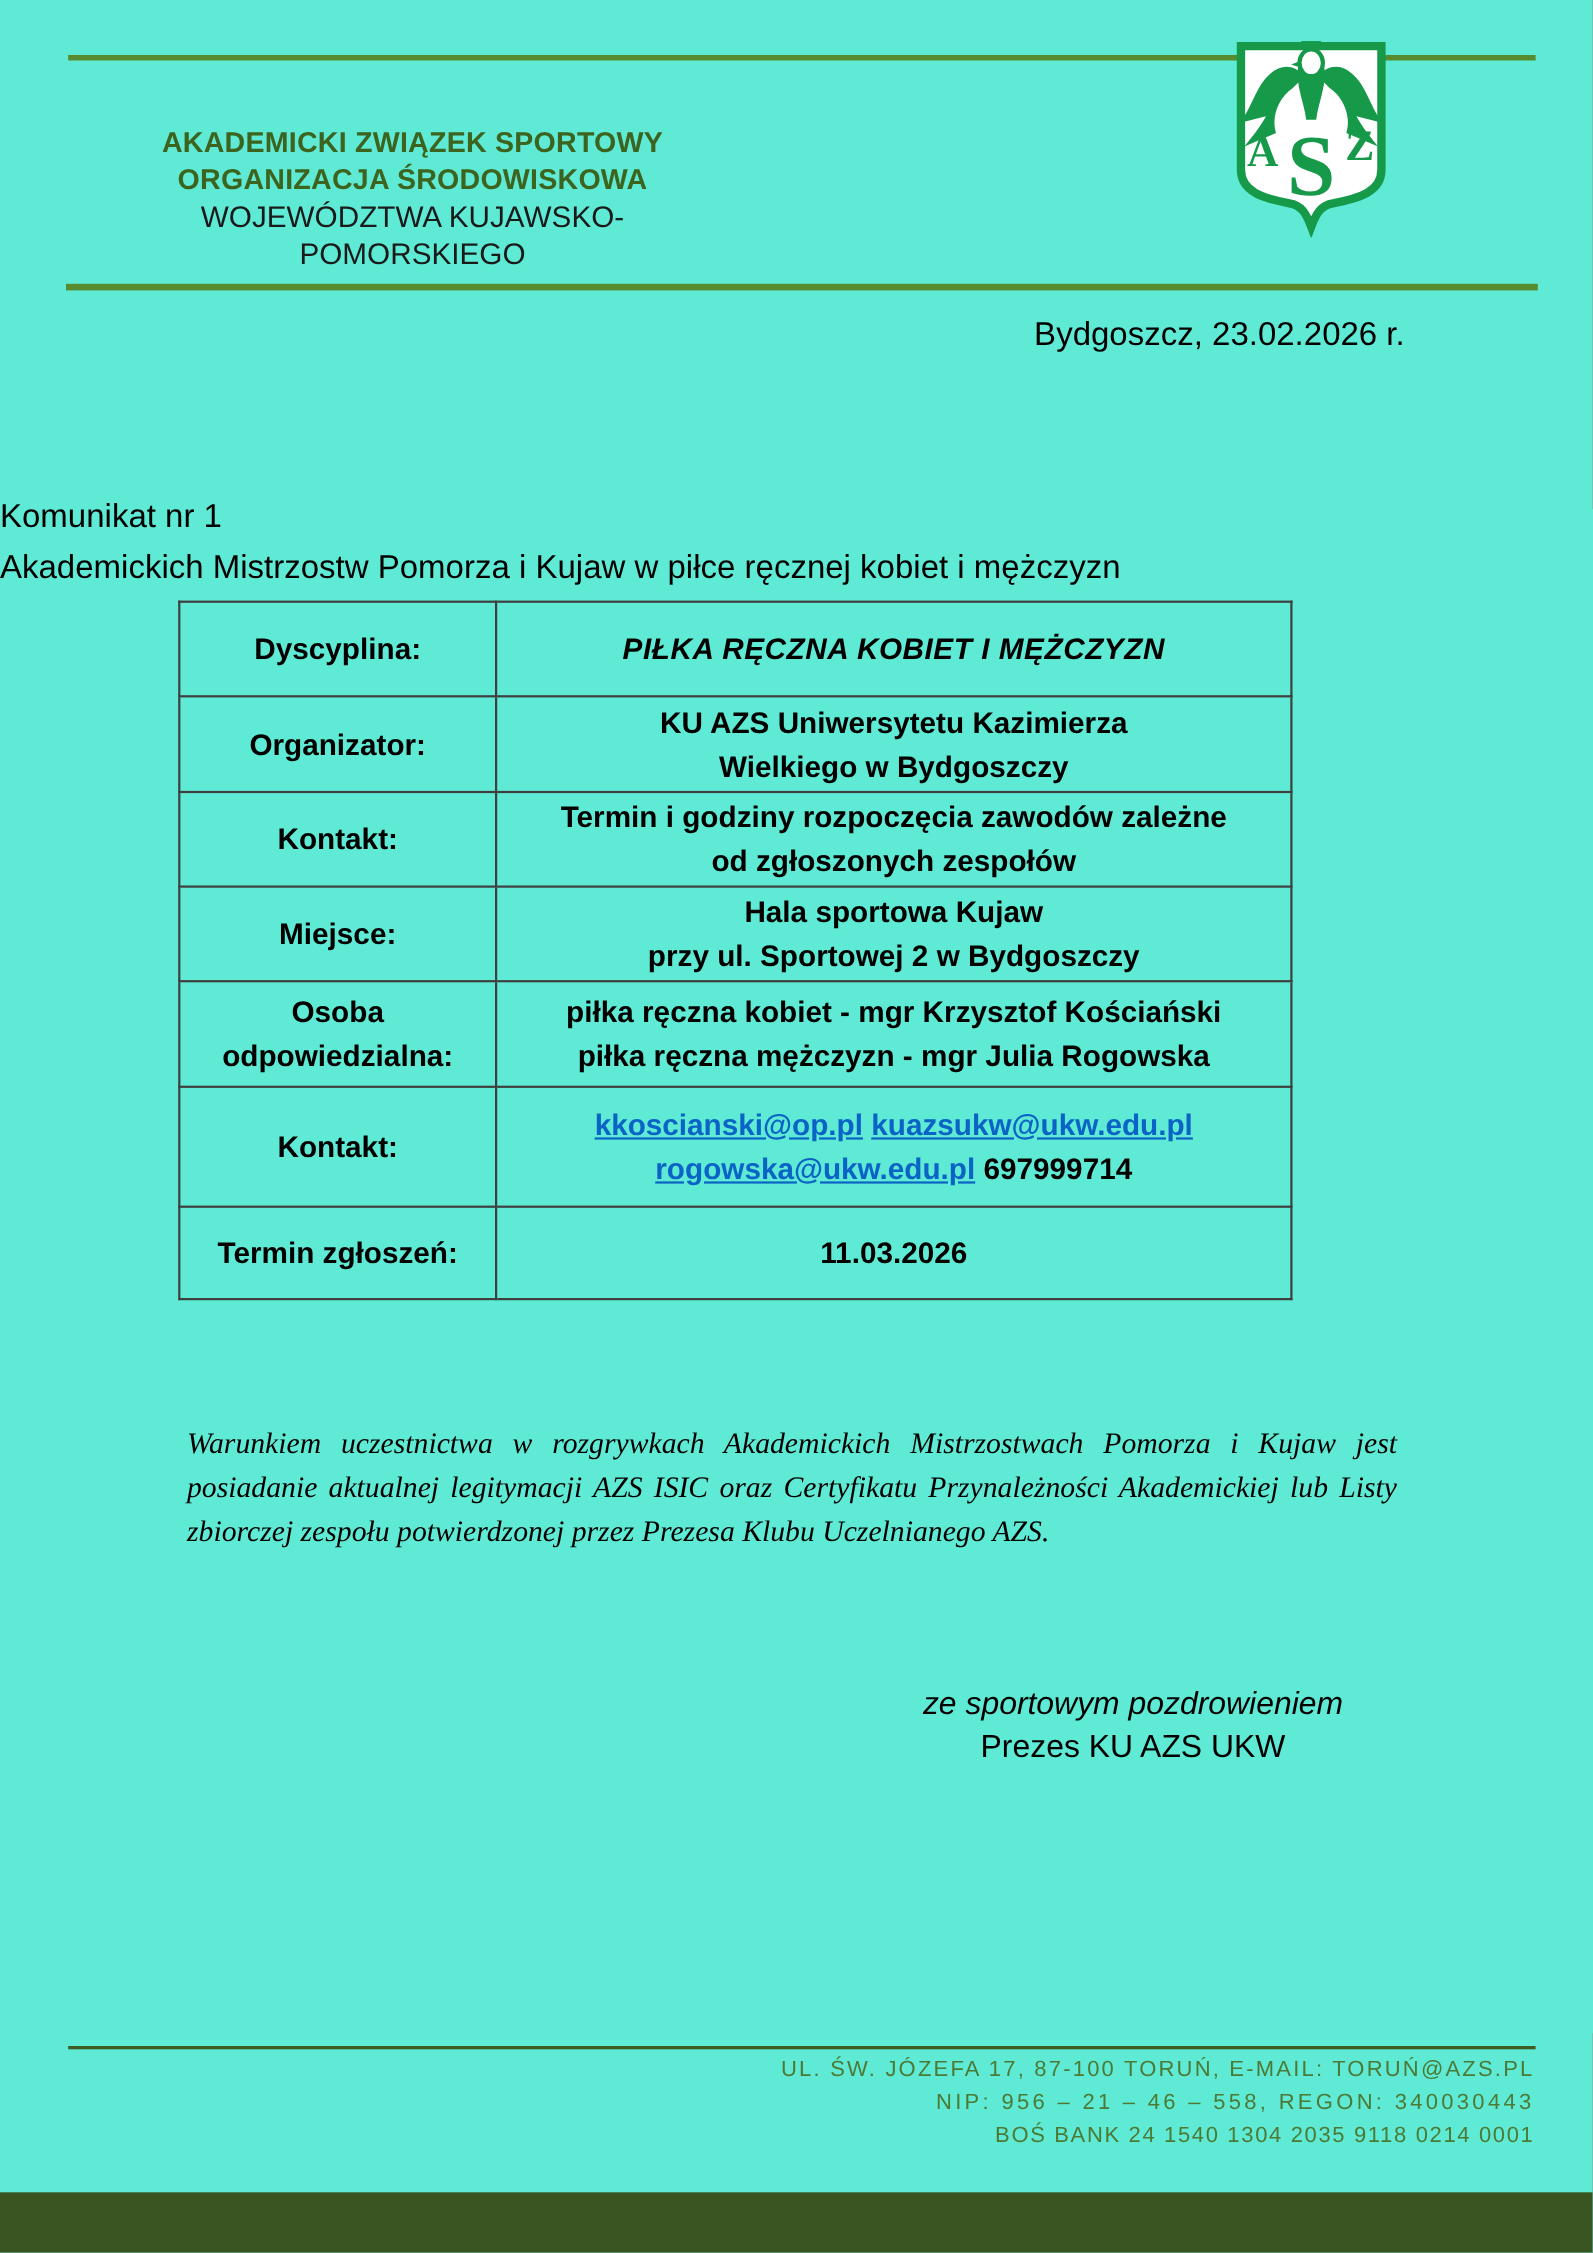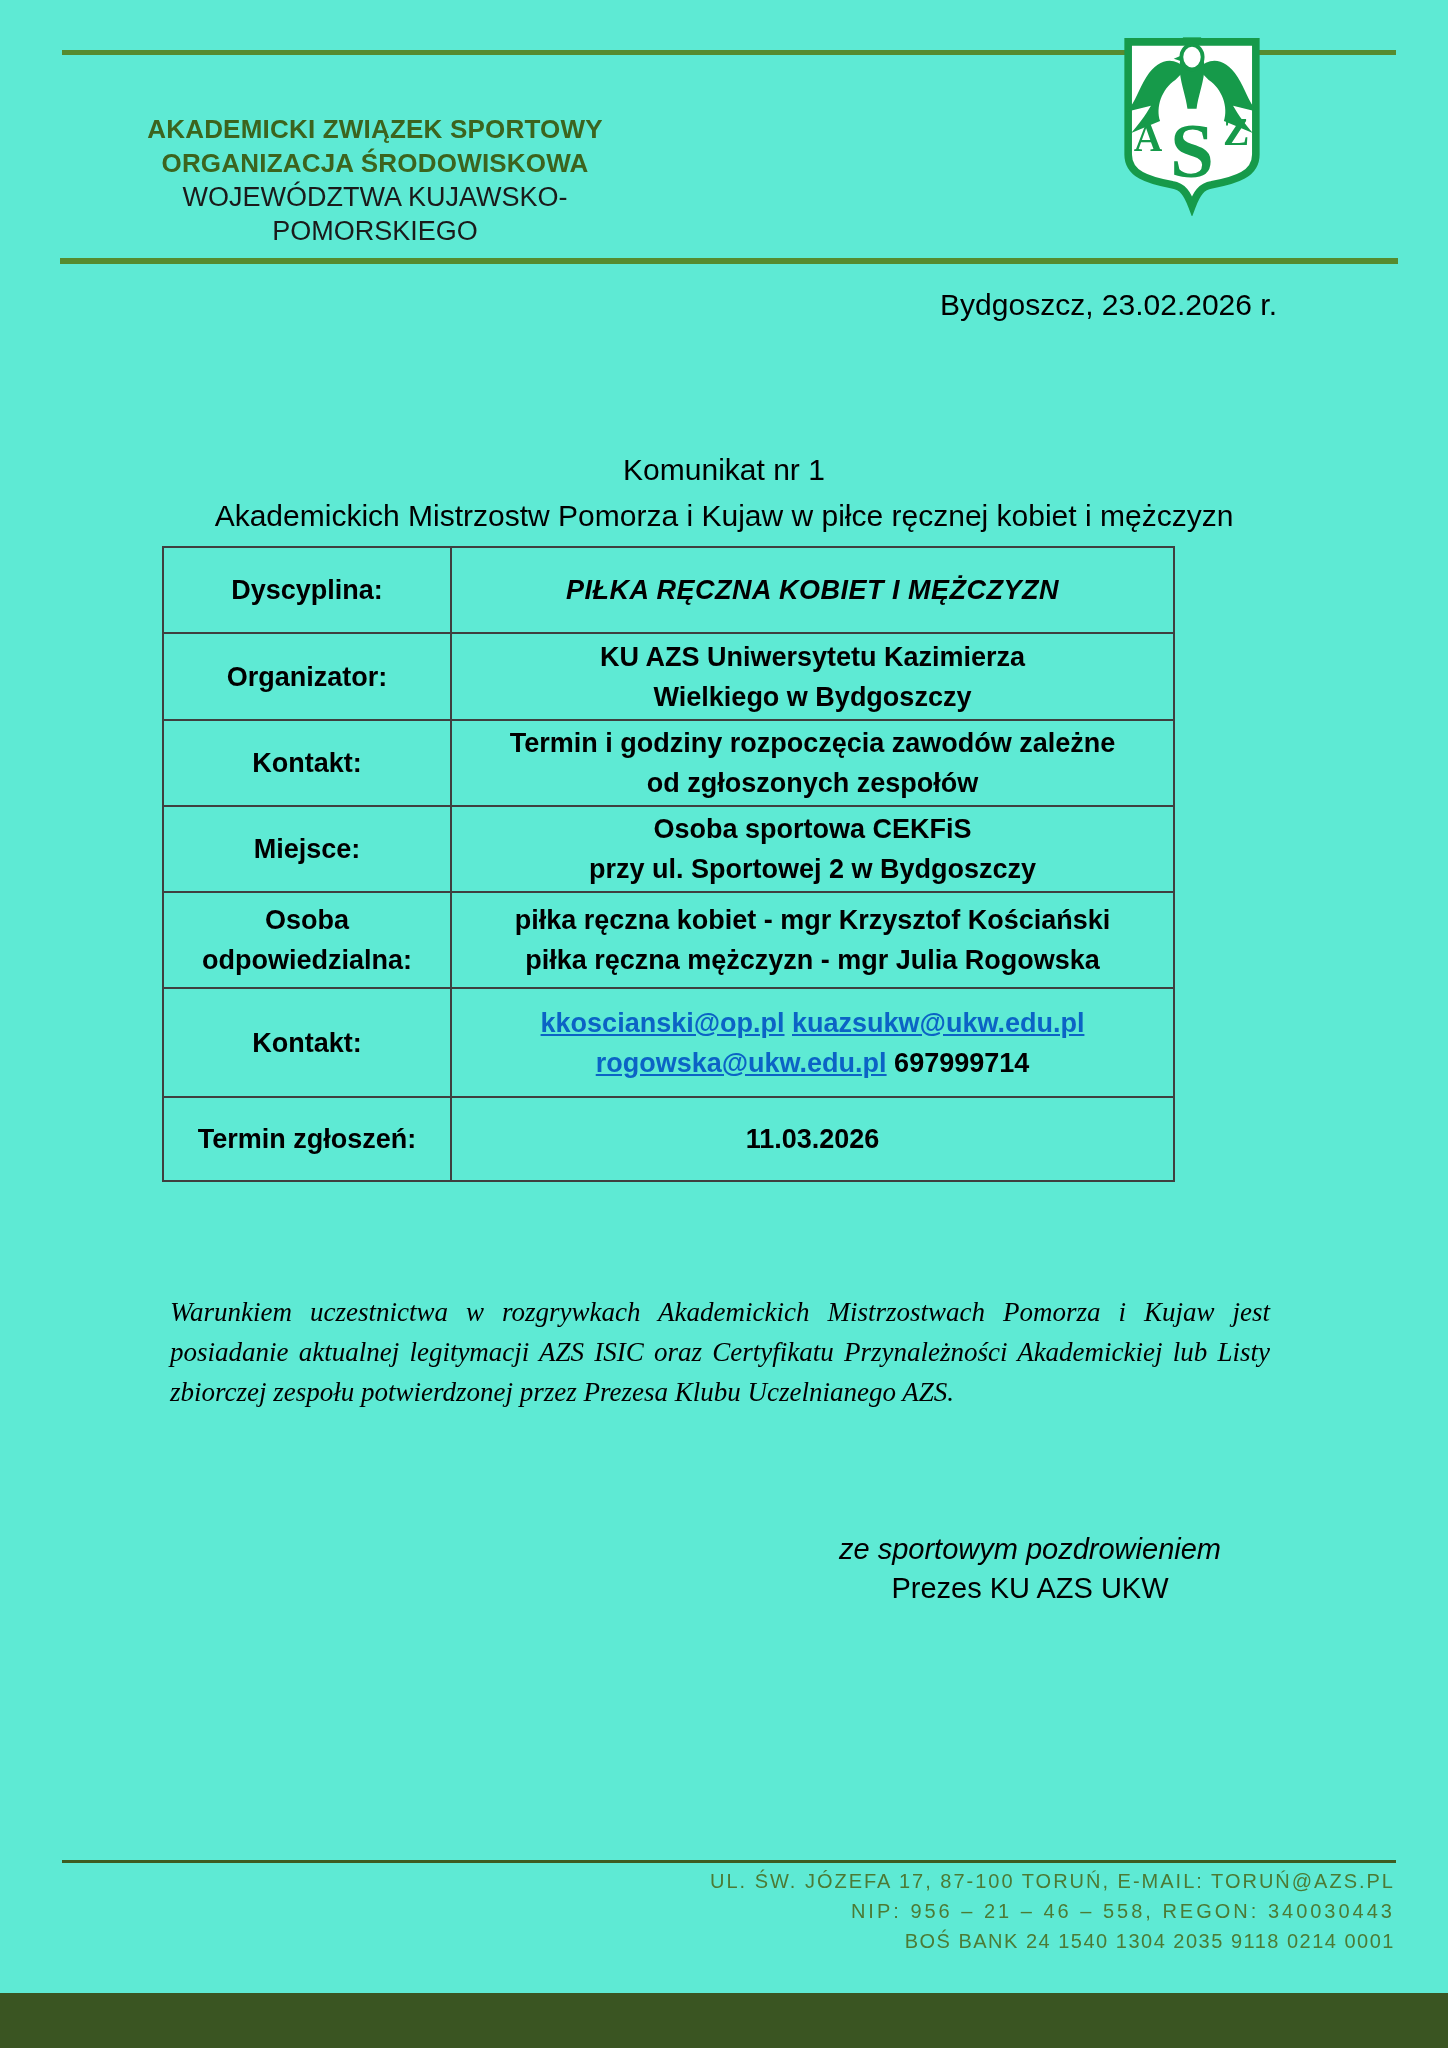--- a/index.html
+++ b/index.html
@@ -14,21 +14,21 @@
   .rule-footer { left:62px;  top:1860px; width:1334px; height:3px; background:#3d5c22; }
 
   .org-block { position:absolute; left:115px; top:112px; width:520px; text-align:center; }
   .org-line1, .org-line2 { font-size:26px; font-weight:bold; color:#3c641e; line-height:34px; letter-spacing:0.2px; }
   .org-line3 { font-size:27px; color:#1a1a1a; line-height:34px; }
 
   .logo { position:absolute; left:1116px; top:32px; width:152px; height:184px; }
 
   .date-line { position:absolute; top:288px; right:171px; font-size:30px; }
 
-  .title-block { position:absolute; left:0; top:447px; width:1448px; text-align:center; font-size:30px; line-height:46px; }
+  .title-block { position:absolute; left:0; top:447px; width:1448px; font-size:30px; line-height:46px; }
 
   table.info { position:absolute; left:162px; top:546px; width:1011px;
     border-collapse:collapse; table-layout:fixed; }
   table.info td { border:2px solid #3f3f3f; text-align:center; vertical-align:middle;
     font-weight:bold; font-size:27px; line-height:40px; padding:2px 8px; }
   td.val-big { font-size:37px; font-weight:400; letter-spacing:0.5px;font-style:italic; }
   a.mail { color:#0b63c5; font-weight:bold; }
   .phone { font-weight:bold; color:#000; }
 
   .note { position:absolute; left:170px; top:1292px; width:1100px;
@@ -102,21 +102,21 @@
     <tr style="height:81px">
       <td>Kontakt:</td>
       <td>
         <div>Termin i godziny rozpoczęcia zawodów zależne</div>
         <div>od zgłoszonych zespołów</div>
       </td>
     </tr>
     <tr style="height:84px">
       <td>Miejsce:</td>
       <td>
-        <div>Osoba sportowa CEKFiS</div>
+        <div>Hala sportowa Kujaw</div>
         <div>przy ul. Sportowej 2 w Bydgoszczy</div>
       </td>
     </tr>
     <tr style="height:96px">
       <td>Osoba odpowiedzialna:</td>
       <td>
         <div>piłka ręczna kobiet - mgr Krzysztof Kościański</div>
         <div>piłka ręczna mężczyzn - mgr Julia Rogowska</div>
       </td>
     </tr>

